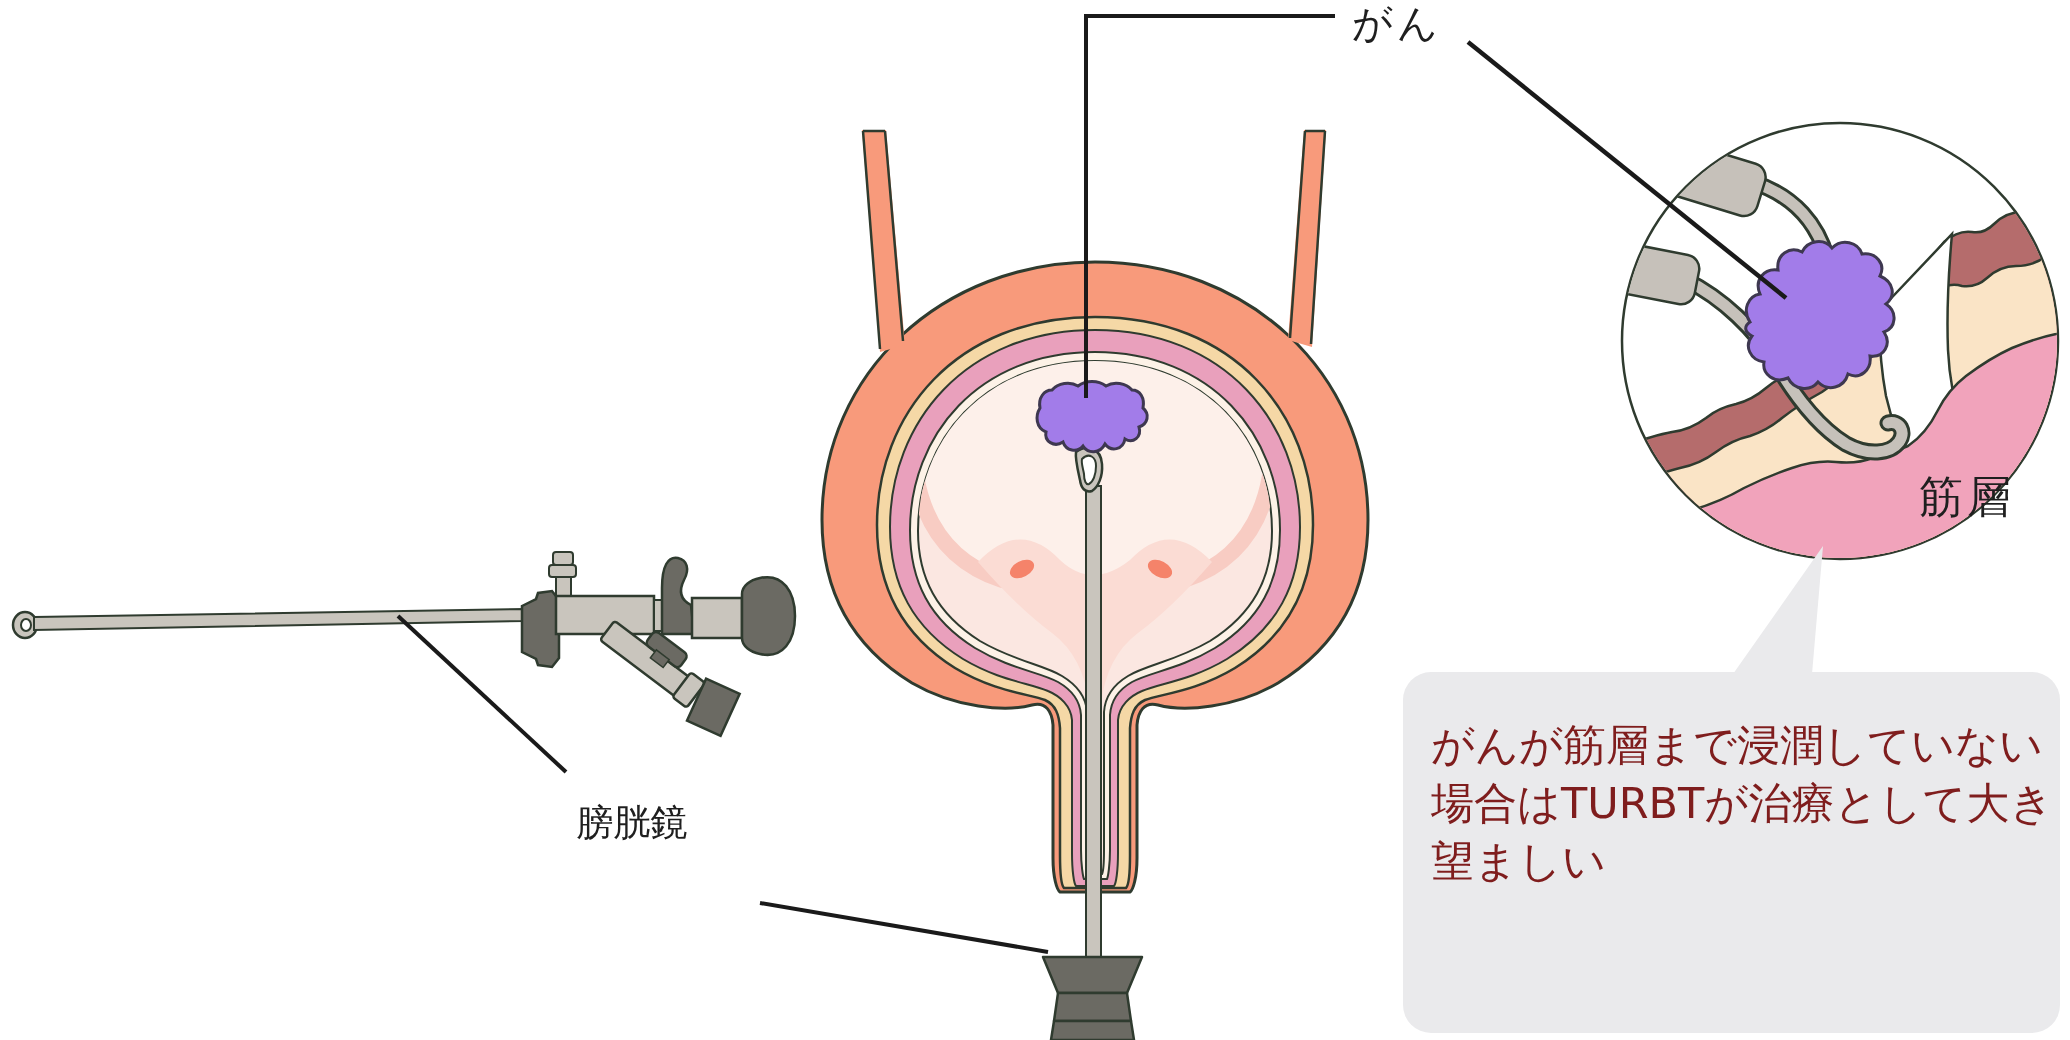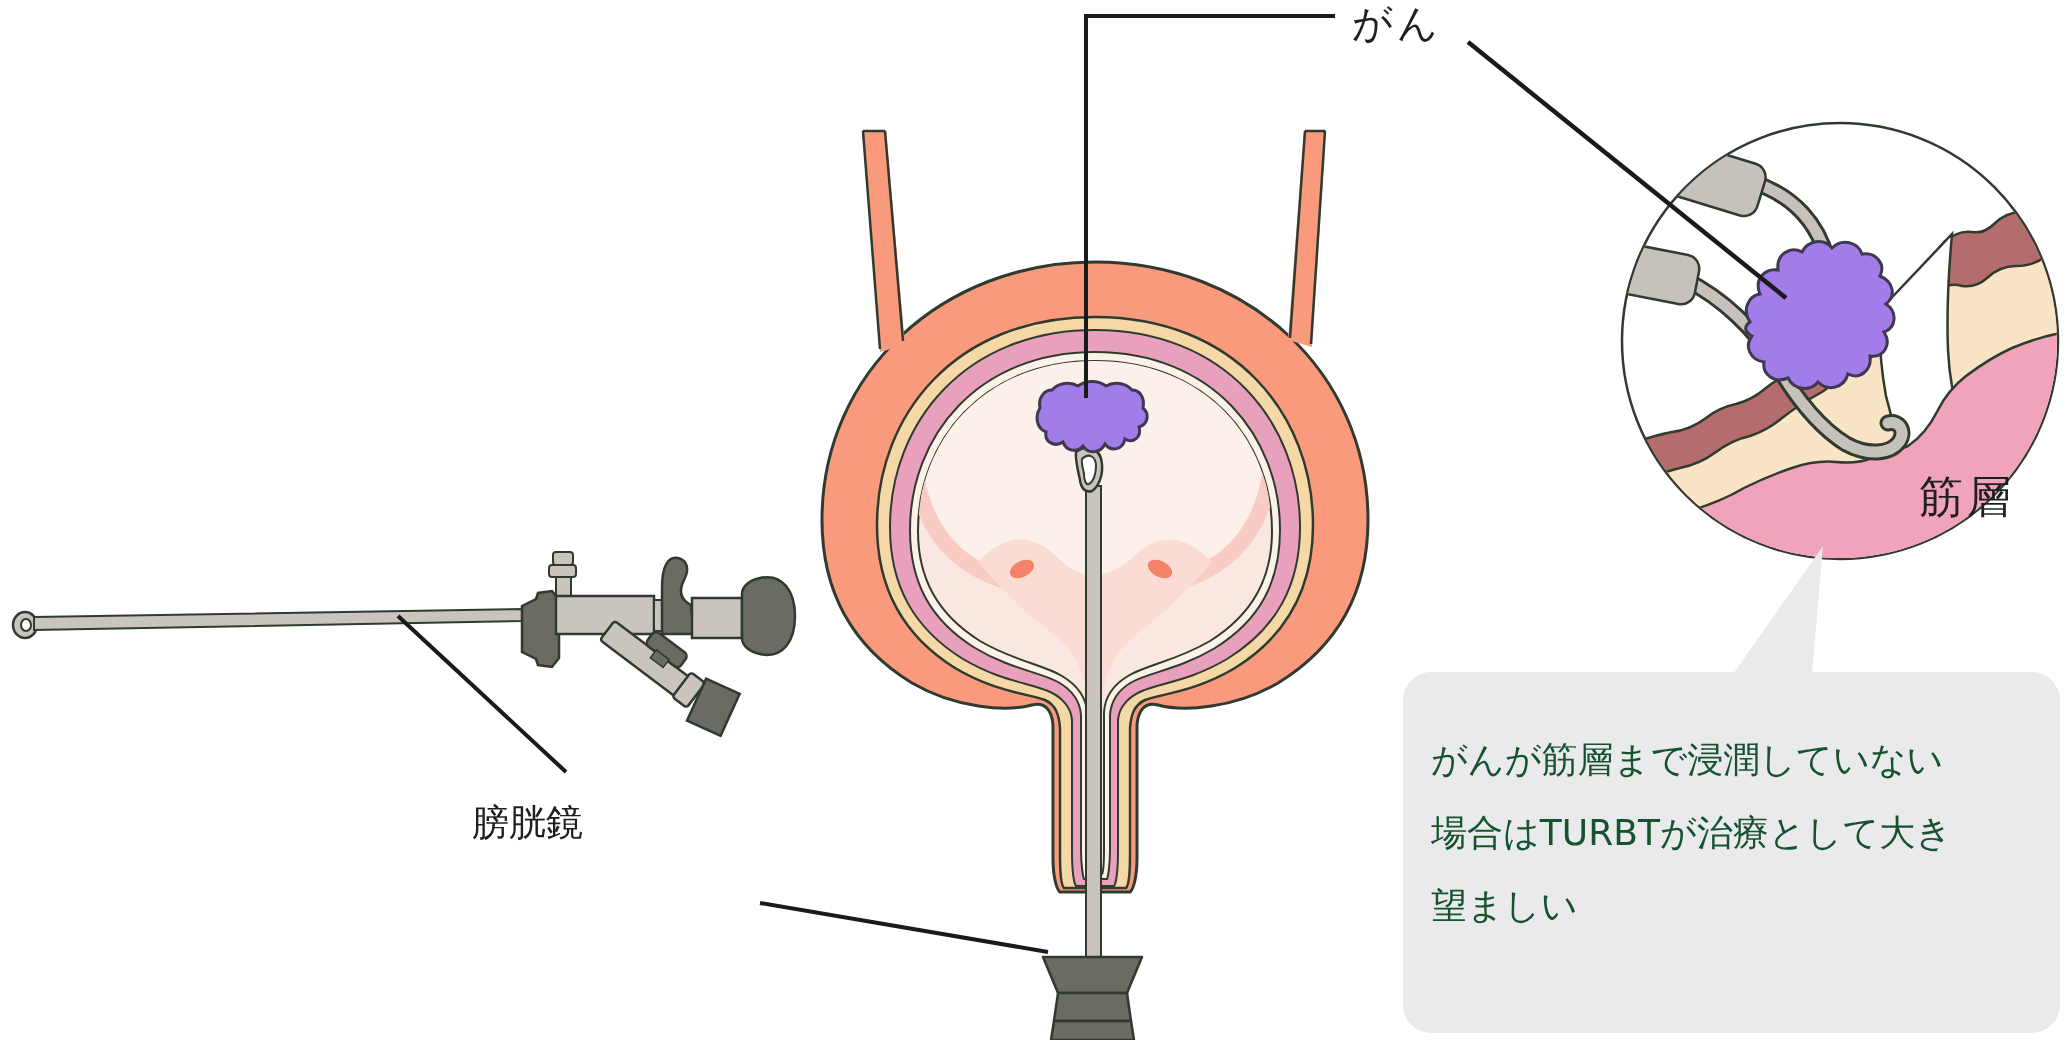--- a/index.html
+++ b/index.html
@@ -8,28 +8,28 @@
     width:2070px;height:1040px;
     background:#ffffff;
     overflow:hidden;
     font-family:"DejaVu Sans","Liberation Sans",sans-serif;
     color:#1c1c1c;
     padding-left:23px;
   }
   #artwork{position:absolute;left:0;top:0;}
   .lbl{position:absolute;white-space:nowrap;color:#1f1f1f;}
   .lbl-gan{left:1352px;top:-4px;font-size:40px;letter-spacing:4px;}
-  .lbl-cysto{left:472px;top:796px;width:320px;font-size:37px;line-height:53px;}
+  .lbl-cysto{left:472px;top:796px;width:320px;text-align:center;font-size:37px;line-height:53px;}
   .lbl-muscle{left:1919px;top:468px;font-size:44px;letter-spacing:4px;}
   .note-box{
     position:absolute;left:1403px;top:672px;width:657px;height:361px;
     background:#EAEAEC;border-radius:28px;box-sizing:border-box;
     padding:44px 26px 0 28px;
   }
-  .note-line{font-size:36px;line-height:58px;white-space:nowrap;color:#14532d;margin-top:15px;}
+  .note-line{font-size:43px;line-height:58px;white-space:nowrap;color:#7f1d1d;}
 </style>
 </head>
 <body>
 
 <div id="stage">
 
   <svg id="artwork" width="2070" height="1040" viewBox="0 0 2070 1040">
 
     <defs>
       <clipPath id="clip-inset">

